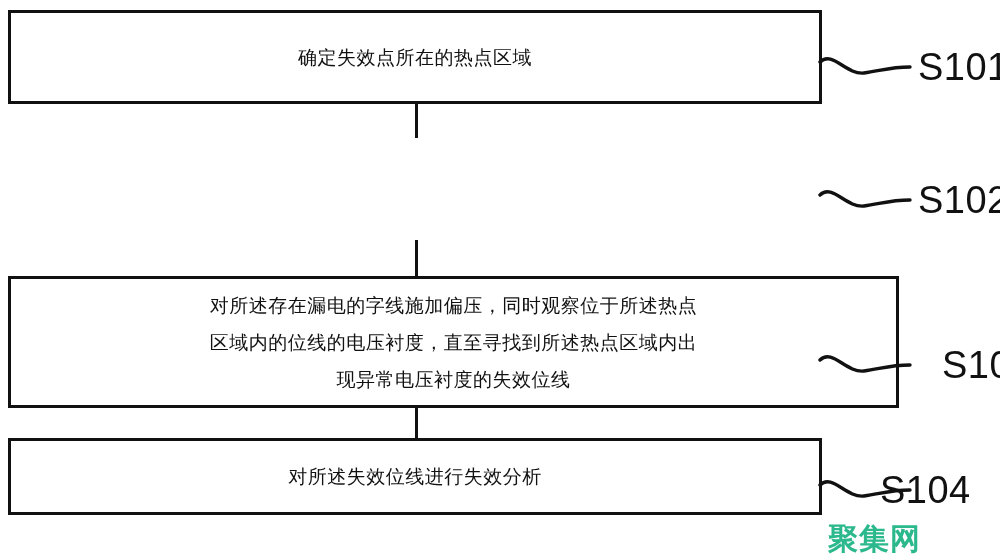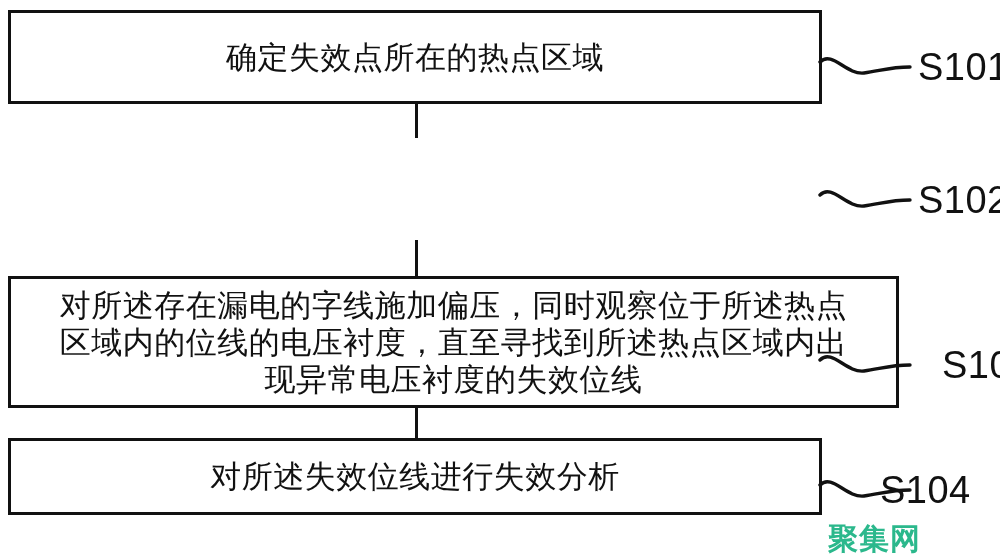--- a/index.html
+++ b/index.html
@@ -20,21 +20,21 @@
     box-sizing: border-box;
     border: 3px solid #111111;
     background: #ffffff;
     display: flex;
     align-items: center;
     justify-content: center;
     text-align: center;
   }
   .step-text {
     font-family: "Liberation Serif", "DejaVu Serif", serif;
-    font-size: 31px;
+    font-size: 19px;
     line-height: 37px;
     color: #111111;
     letter-spacing: 0.5px;
     white-space: pre-line;
     padding: 0 14px;
   }
   .connector {
     position: absolute;
     width: 3px;
     background: #111111;

